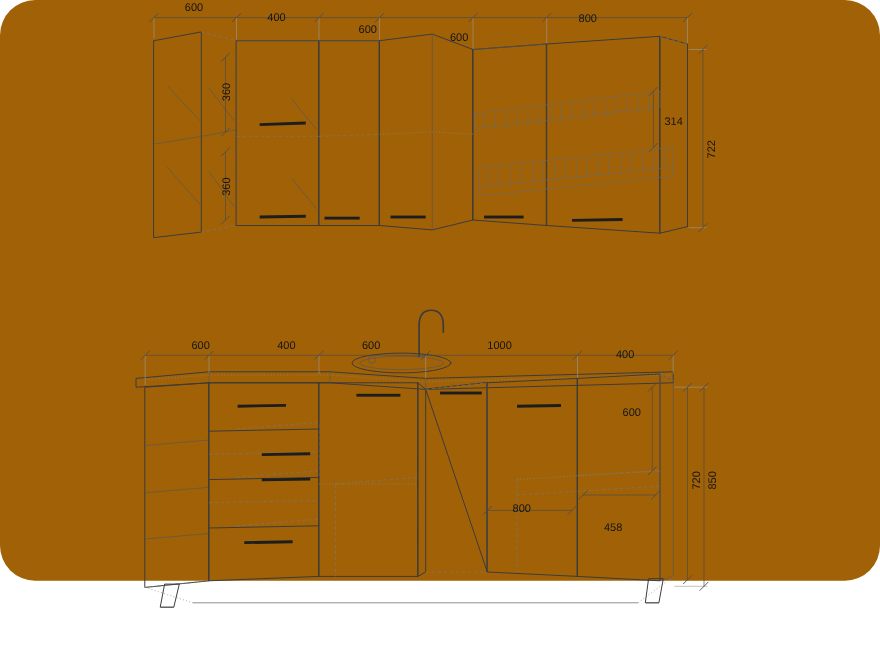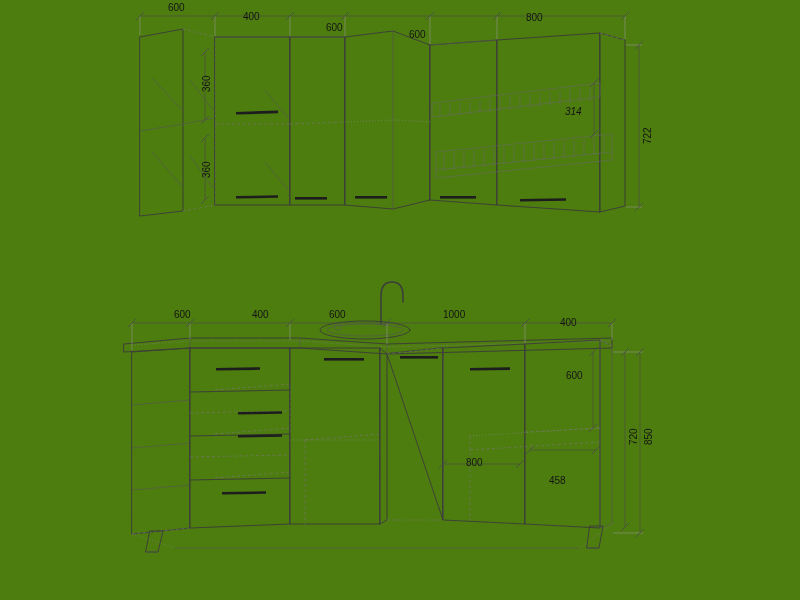--- a/index.html
+++ b/index.html
@@ -9,22 +9,23 @@
   }
   body {
     width: 800px;
     height: 600px;
     font-family: "Liberation Sans", sans-serif;
     overflow: hidden;
   }
   #stage {
     position: relative;
     width: 800px;
-    height: 600px;
-    background: #4d7c0f;
+    height: 528px;
+    background: #a16207;
+    border-radius: 32px;
   }
   svg.drawing {
     position: absolute;
     left: 0;
     top: 0;
     width: 800px;
     height: 600px;
   }
   .ln {
     fill: none;
@@ -347,21 +348,21 @@
 
   <div class="lbl" style="left:168px; top:3px;">600</div>
   <div class="lbl" style="left:243px; top:12px;">400</div>
   <div class="lbl" style="left:326px; top:23px;">600</div>
   <div class="lbl" style="left:409px; top:30px;">600</div>
   <div class="lbl" style="left:526px; top:13px;">800</div>
 
   <div class="lbl v" style="left:202px; top:92px;">360</div>
   <div class="lbl v" style="left:202px; top:178px;">360</div>
 
-  <div class="lbl" style="left:565px; top:107px;font-style:italic;">314</div>
+  <div class="lbl" style="left:604px; top:107px;">314</div>
   <div class="lbl v" style="left:643px; top:144px;">722</div>
 
   <div class="lbl" style="left:174px; top:310px;">600</div>
   <div class="lbl" style="left:252px; top:310px;">400</div>
   <div class="lbl" style="left:329px; top:310px;">600</div>
   <div class="lbl" style="left:443px; top:310px;text-align:right;">1000</div>
   <div class="lbl" style="left:560px; top:318px;">400</div>
 
   <div class="lbl" style="left:566px; top:371px;">600</div>
   <div class="lbl v" style="left:629px; top:445px;">720</div>

